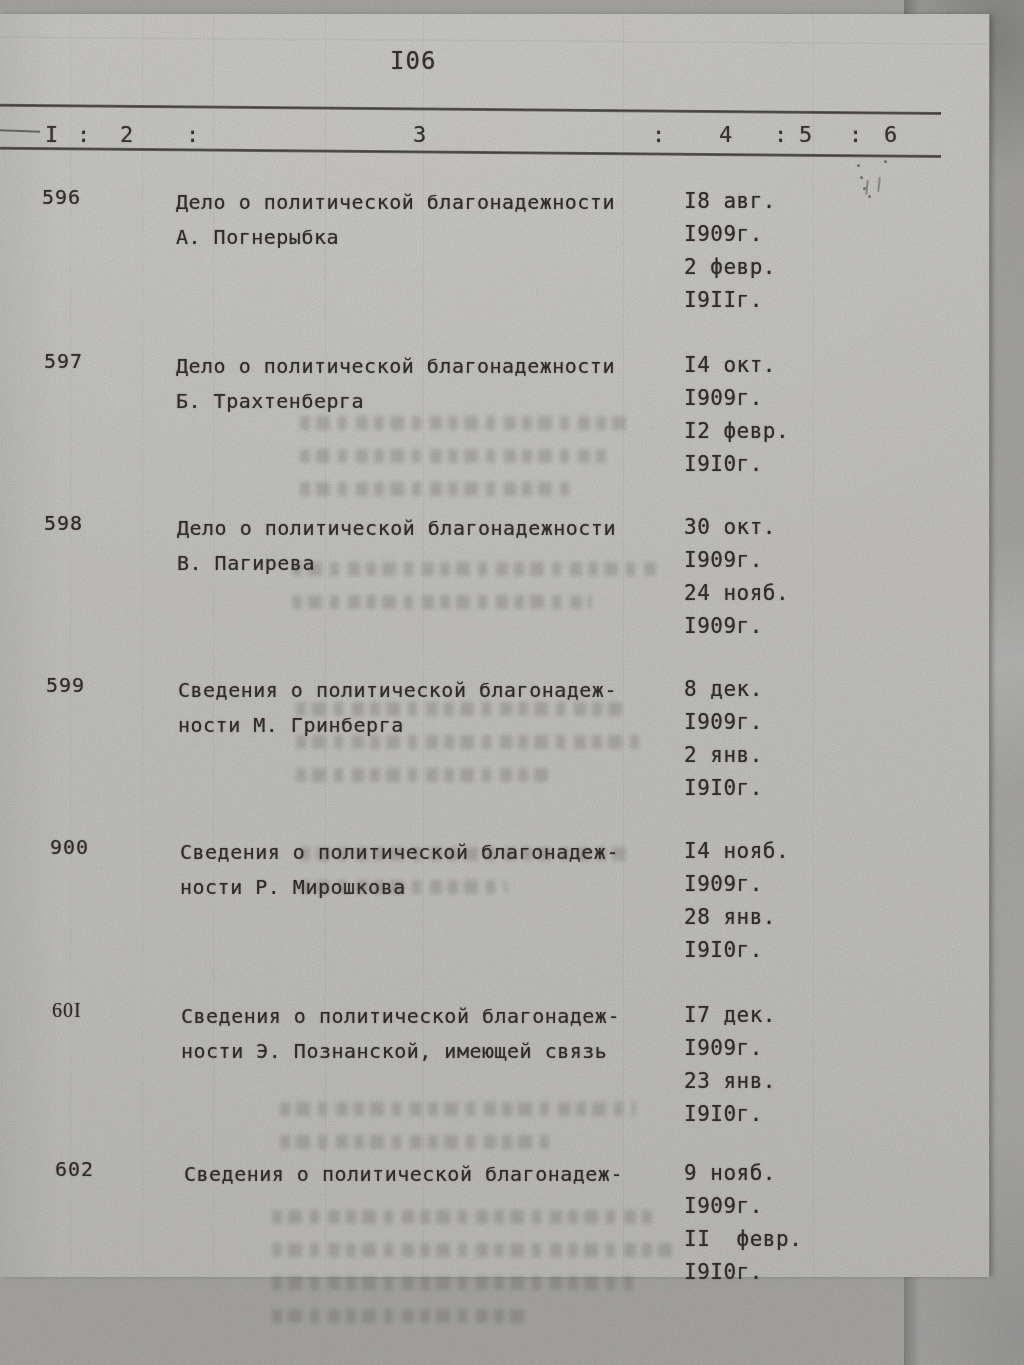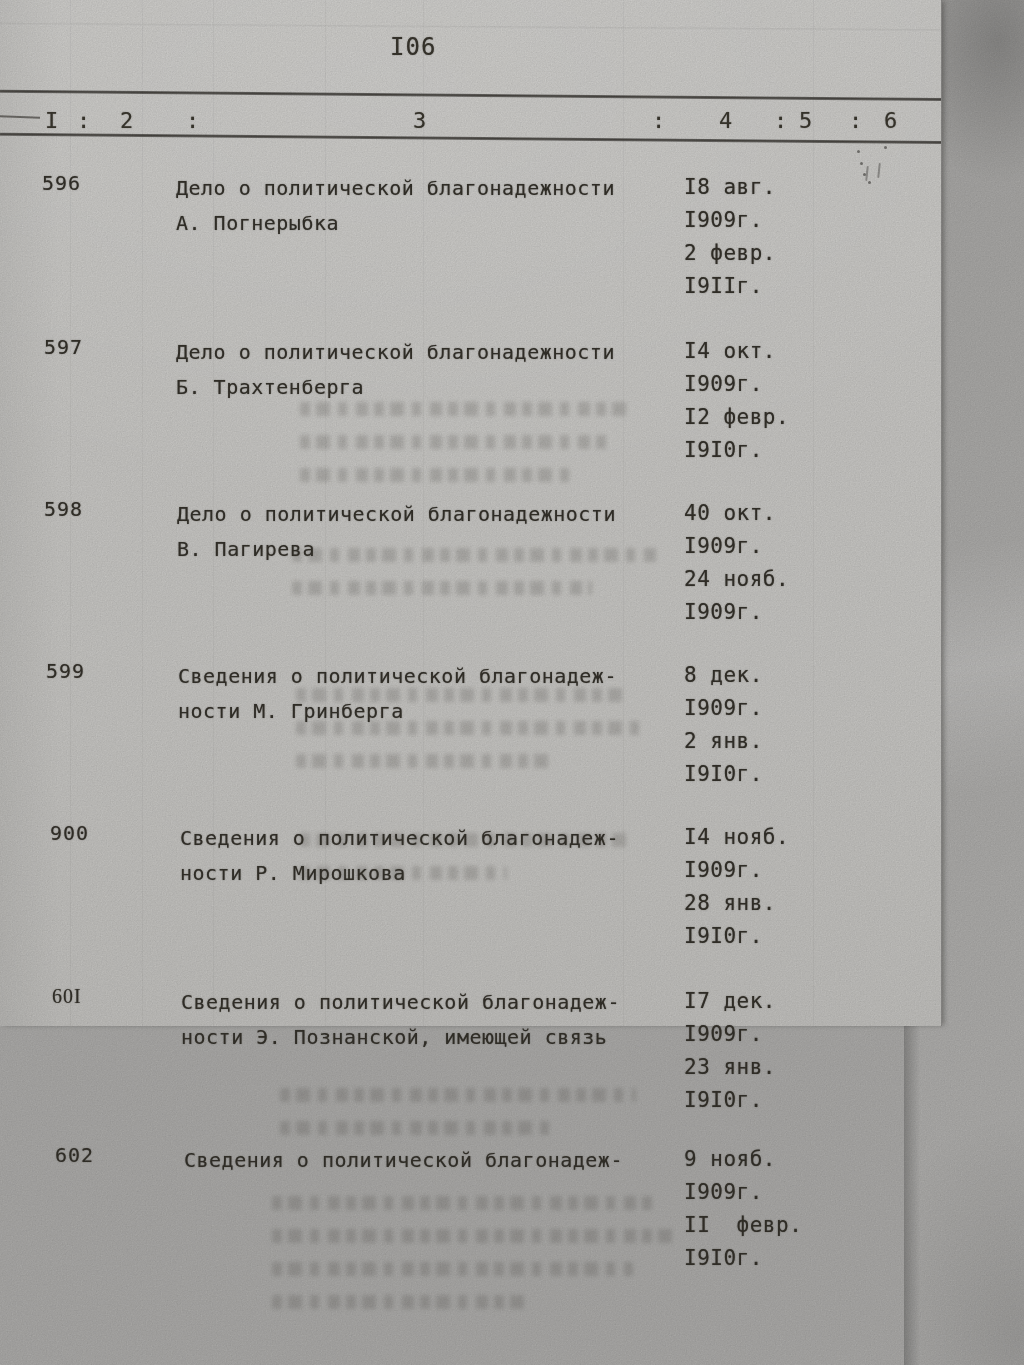--- a/index.html
+++ b/index.html
@@ -20,27 +20,28 @@
     position:absolute;top:0;right:0;width:120px;height:100%;
     background:
       radial-gradient(160px 220px at 78% 3%, rgba(0,0,0,.18), transparent 65%),
       radial-gradient(220px 320px at 95% 98%, rgba(0,0,0,.10), transparent 70%),
       linear-gradient(to right, rgba(0,0,0,.22), rgba(0,0,0,0) 16px),
       linear-gradient(172deg, transparent 40%, rgba(255,255,255,.20) 49%, transparent 58%),
       linear-gradient(#acaba9,#b5b4b2);
   }
   
   .paper{
-    position:absolute;top:0;left:0;width:941px;height:1026px;
+    position:absolute;top:14px;left:0;width:941px;height:1263px;
     background:
       radial-gradient(120% 60% at 40% 8%, rgba(255,255,255,.10), transparent 70%),
       linear-gradient(to right, rgba(0,0,0,.05), transparent 60px),
       linear-gradient(to bottom, #d2d1ce 0%, #cfcecb 30%, #cccbc8 70%, #c7c6c3 100%);
     border-right:1px solid #8f8e8c;
     box-shadow:3px 0 5px -1px rgba(60,58,55,.45);
+    padding-left:48px;
   }
   .fold-top{
     position:absolute;left:0;top:26px;width:100%;height:3px;
     background:linear-gradient(rgba(0,0,0,.06),rgba(255,255,255,.08));
     transform:rotate(.4deg);
   }
   .vline{position:absolute;top:0;width:1px;height:100%;background:rgba(40,40,38,.045);}
   .page-number{
     position:absolute;left:390px;top:33px;
     font-size:24px;letter-spacing:1px;
@@ -174,21 +175,21 @@
             <div class="line">I9I0г.</div>
           </div>
   </div>
         <div class="entry" style="top: 497px;">
     <div class="enum" style="left: 44px;">598</div>
     <div class="edesc" style="left: 177px;">
             <div class="line">Дело о политической благонадежности</div>
             <div class="line">В. Пагирева</div>
           </div>
     <div class="edates" style="left: 684px;">
-            <div class="line">40 окт.</div>
+            <div class="line">30 окт.</div>
             <div class="line">I909г.</div>
             <div class="line">24 нояб.</div>
             <div class="line">I909г.</div>
           </div>
   </div>
         <div class="entry" style="top: 659px;">
     <div class="enum" style="left: 46px;">599</div>
     <div class="edesc" style="left: 178px;">
             <div class="line">Сведения о политической благонадеж-</div>
             <div class="line">ности М. Гринберга</div>

